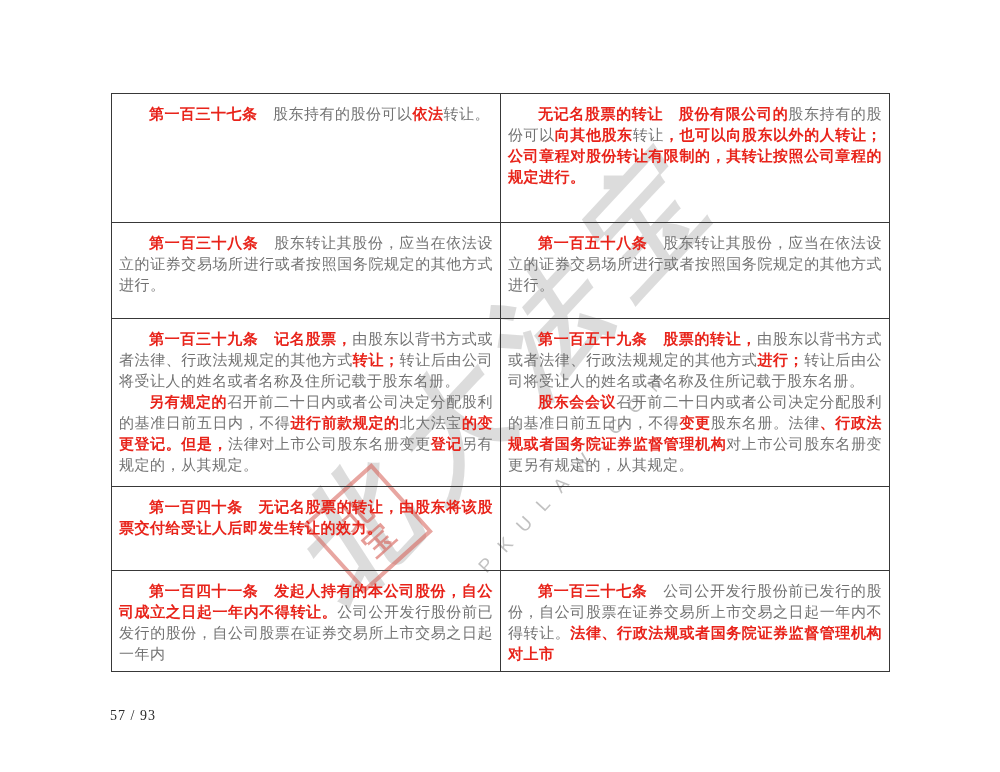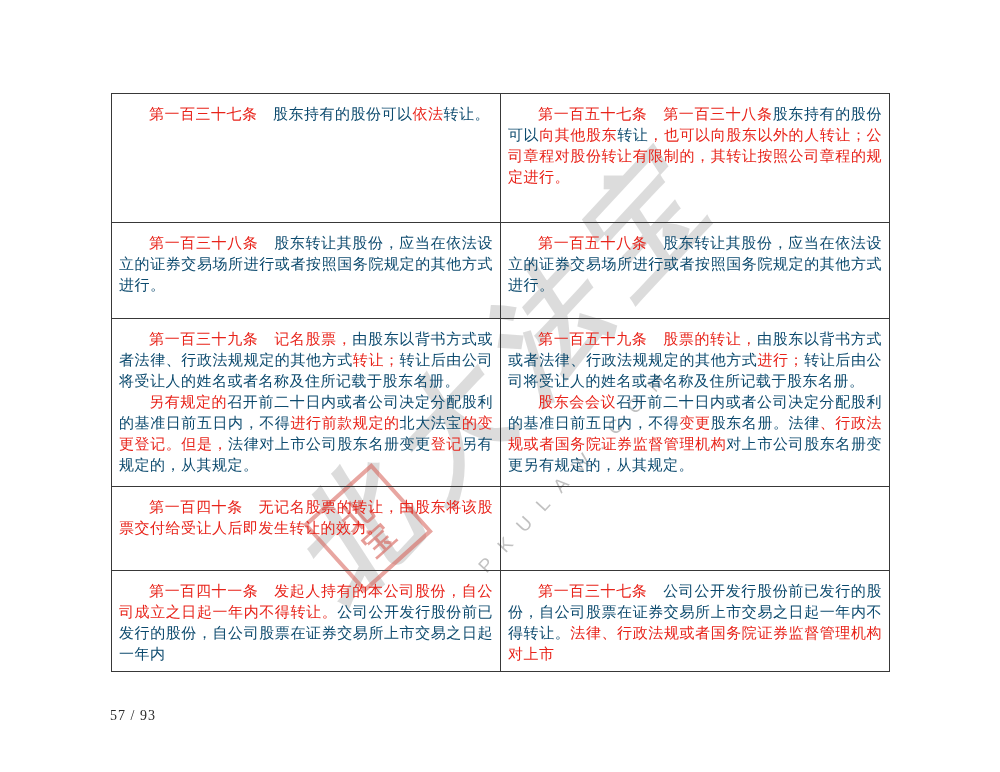--- a/index.html
+++ b/index.html
@@ -44,22 +44,22 @@
     padding:10px 7px 6px 7px;
     font-size:15px;line-height:21px;letter-spacing:.5px;
     color:#1f1f1f;background:transparent;
   }
   .doc-table tr:nth-child(1){height:129px;}
   .doc-table tr:nth-child(2){height:96px;}
   .doc-table tr:nth-child(3){height:168px;}
   .doc-table tr:nth-child(4){height:84px;}
   .doc-table tr:nth-child(5){height:95px;}
   .para{margin:0;text-indent:2em;text-align:justify;}
-  .run.red{color:#e8231a;font-weight:normal;}
-  .run.black{color:#0c4a6e;font-weight:normal;}
+  .run.red{color:#e8231a;font-weight:bold;}
+  .run.black{color:#737373;font-weight:normal;}
   
   .page-number{
     position:absolute;left:110px;top:708px;z-index:1;
     font-size:14px;color:#2a2a2a;letter-spacing:1px;
   }
 </style>
 </head>
 <body>
 
 <div class="page">
@@ -73,21 +73,21 @@
     </div>
   </div>
 
   <table class="doc-table">
     <tbody id="table-body">
         <tr>
           <td>
             <p class="para"><span class="run red">第一百三十七条　</span><span class="run black">股东持有的股份可以</span><span class="run red">依法</span><span class="run black">转让。</span></p>
           </td>
           <td>
-            <p class="para"><span class="run red">第一百五十七条　第一百三十八条</span><span class="run black">股东持有的股份可以</span><span class="run red">向其他股东</span><span class="run black">转让</span><span class="run red">，也可以向股东以外的人转让；公司章程对股份转让有限制的，其转让按照公司章程的规定进行。</span></p>
+            <p class="para"><span class="run red">无记名股票的转让　股份有限公司的</span><span class="run black">股东持有的股份可以</span><span class="run red">向其他股东</span><span class="run black">转让</span><span class="run red">，也可以向股东以外的人转让；公司章程对股份转让有限制的，其转让按照公司章程的规定进行。</span></p>
           </td>
         </tr>
         <tr>
           <td>
             <p class="para"><span class="run red">第一百三十八条　</span><span class="run black">股东转让其股份，应当在依法设立的证券交易场所进行或者按照国务院规定的其他方式进行。</span></p>
           </td>
           <td>
             <p class="para"><span class="run red">第一百五十八条　</span><span class="run black">股东转让其股份，应当在依法设立的证券交易场所进行或者按照国务院规定的其他方式进行。</span></p>
           </td>
         </tr>

